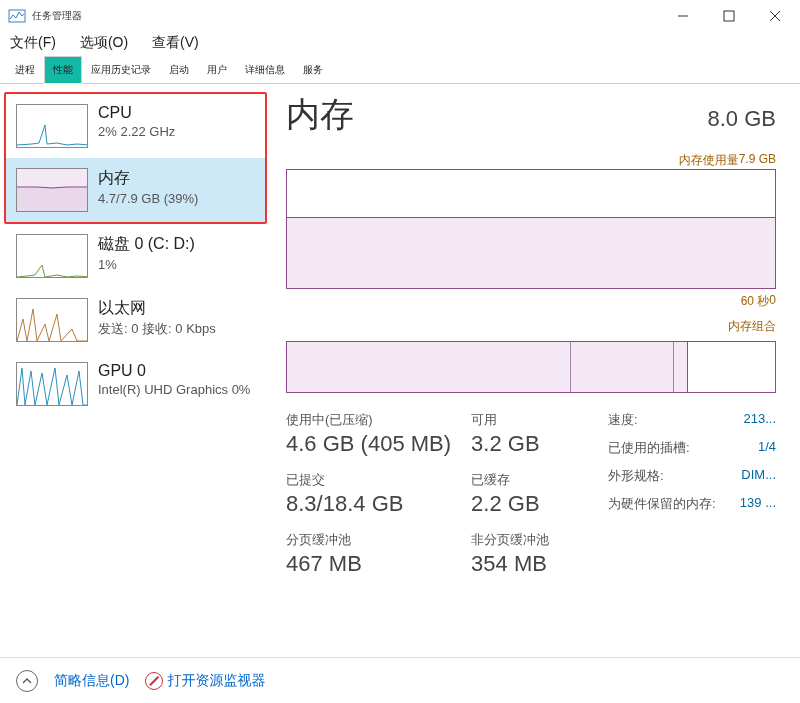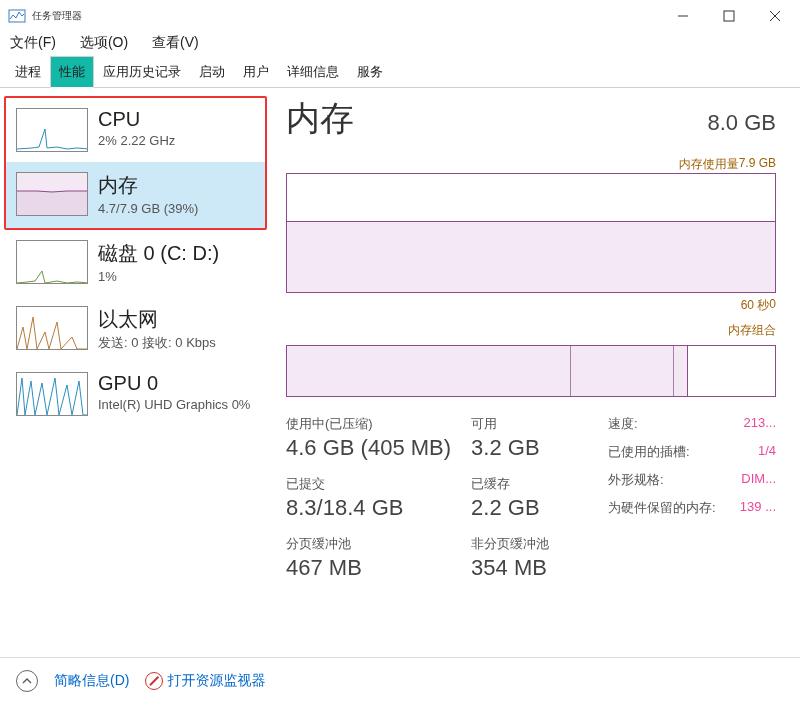--- a/index.html
+++ b/index.html
@@ -36,21 +36,21 @@
     padding: 2px 8px 4px 10px;
     font-size: 14px;
     gap: 24px;
   }
   .menubar .menu-item { cursor: default; }
   
   .tabs {
     display: flex;
     border-bottom: 1px solid #d0d0d0;
     padding: 0 6px;
-    font-size: 13px;
+    font-size: 10px;
   }
   .tab {
     padding: 6px 8px 6px 8px;
     border: 1px solid transparent;
     border-bottom: none;
     cursor: default;
     color: #222;
   }
   .tab.active {
     border: 1px solid #d0d0d0;
@@ -86,21 +86,21 @@
   }
   .thumb {
     width: 72px;
     height: 44px;
     border: 1px solid #888;
     background: #fff;
     flex-shrink: 0;
     position: relative;
     overflow: hidden;
   }
-  .side-text .side-title { font-size: 20px; color: #222; margin-bottom: 2px; }
+  .side-text .side-title { font-size: 16px; color: #222; margin-bottom: 2px; }
   .side-text .side-sub { font-size: 13px; color: #555; line-height: 1.3; }
   
   .detail {
     flex: 1;
     padding: 8px 24px 0 16px;
     display: flex;
     flex-direction: column;
   }
   .detail-header {
     display: flex;
@@ -165,21 +165,21 @@
   .stats-right {
     width: 168px;
     font-size: 13px;
     color: #444;
   }
   .stats-right .row {
     display: flex; justify-content: space-between;
     margin-bottom: 10px;
   }
   .stats-right .row .k { color: #555; white-space: nowrap; margin-right: 8px; }
-  .stats-right .row .v { color: #ec4899; white-space: nowrap; margin-left: 8px; }
+  .stats-right .row .v { color: #0369a1; white-space: nowrap; margin-left: 8px; }
   
   .footer {
     position: absolute;
     left: 0; right: 0; bottom: 0;
     border-top: 1px solid #ddd;
     height: 46px;
     display: flex;
     align-items: center;
     padding: 12px 16px;
     gap: 16px;

